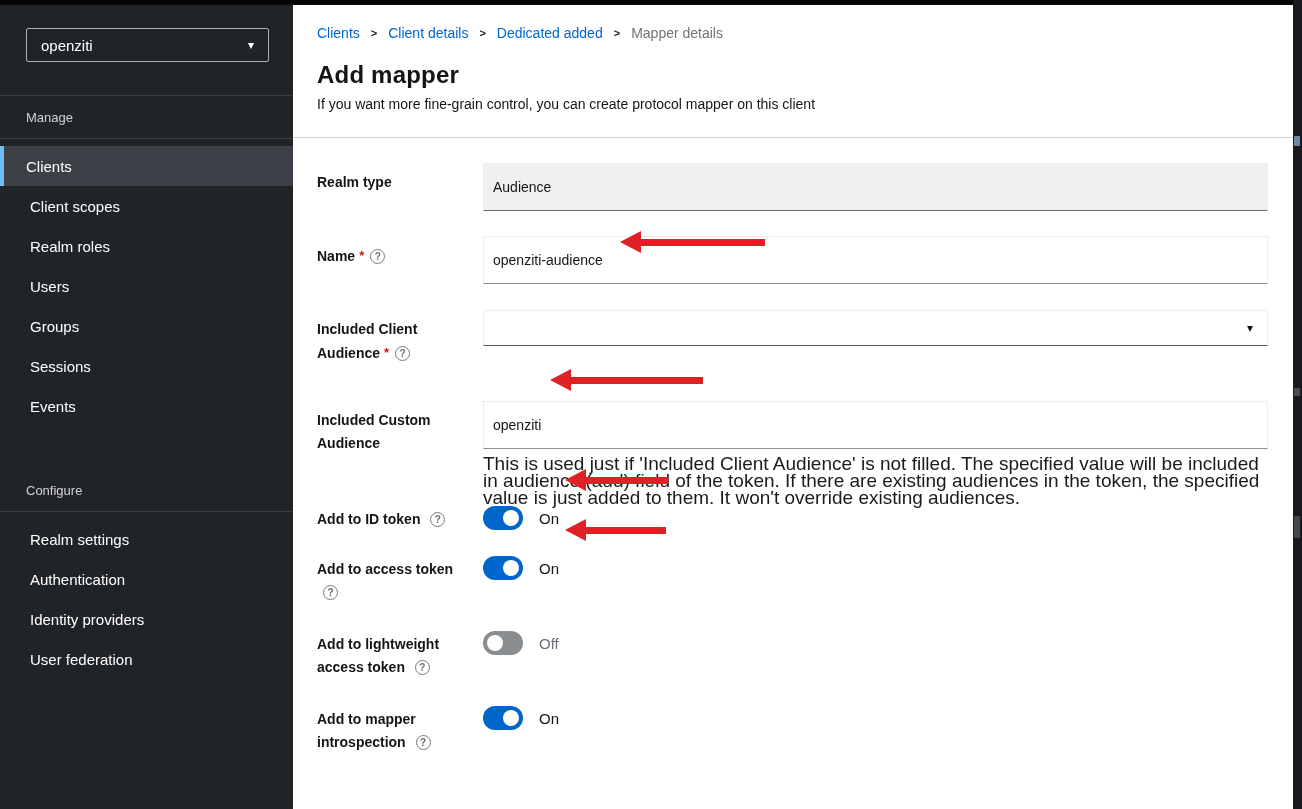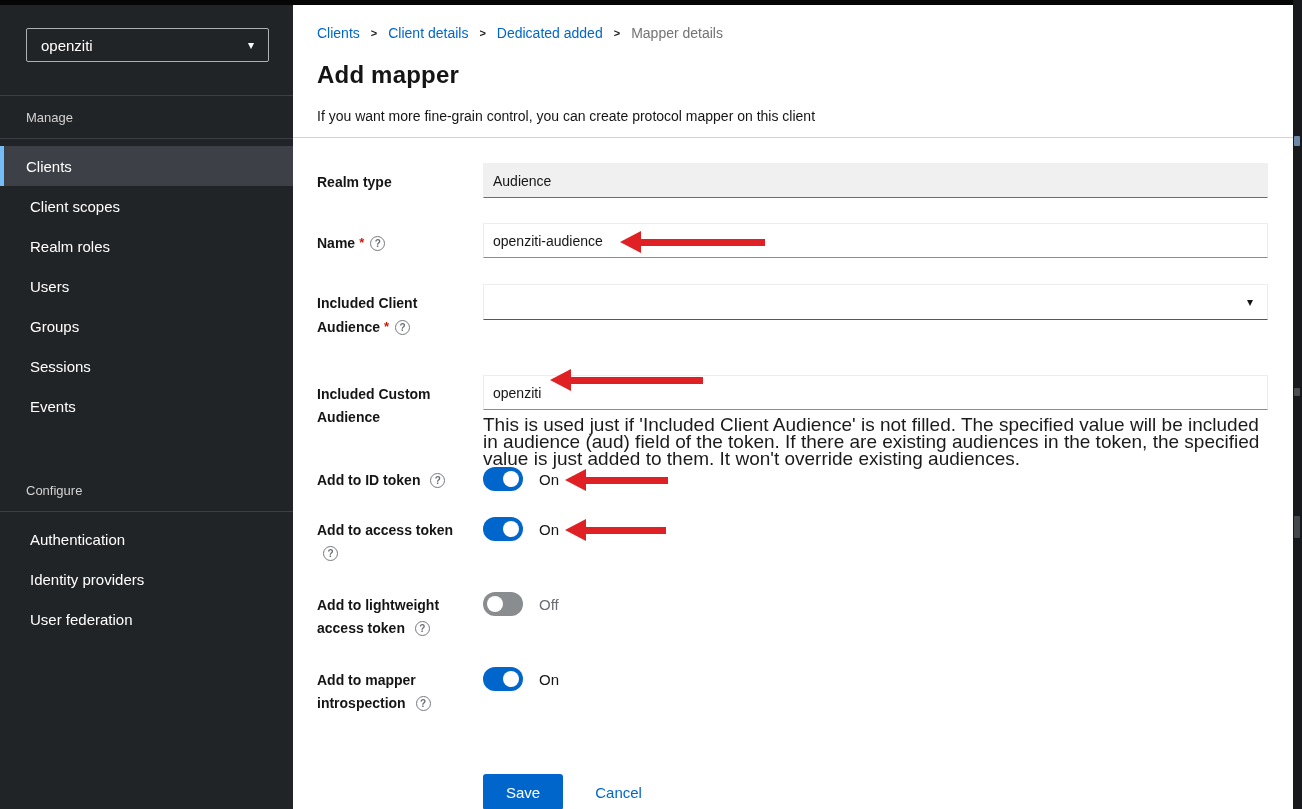--- a/index.html
+++ b/index.html
@@ -28,34 +28,34 @@
   .configure-gap { height:43px; }
 
   
   .main { position:absolute; left:293px; top:5px; width:1000px; height:804px; background:#fff; }
   .main-header { padding:20px 24px 0 24px; border-bottom:1px solid #d2d2d2; height:133px; }
   .breadcrumb { display:flex; align-items:center; font-size:14px; margin-top:0; }
   .crumb-link { color:#0066cc; text-decoration:none; cursor:pointer; }
   .crumb-current { color:#737373; }
   .crumb-sep { font-size:11px; font-weight:700; color:#1b1b1b; margin:0 11px; }
   .page-title { font-size:24px; font-weight:600; letter-spacing:0.2px; margin-top:20px; color:#151515; }
-  .page-subtitle { font-size:14px; margin-top:19px; color:#151515; }
+  .page-subtitle { font-size:14px; margin-top:7px; color:#151515; }
 
   
   .form { padding:25px 25px 0 24px; }
   .form-row { display:flex; align-items:flex-start; }
   .form-label { width:166px; flex:0 0 166px; padding-right:16px; font-size:14px; font-weight:700;
     line-height:23px; padding-top:8px; }
   .form-label.toggle-lbl { padding-top:2px; }
   .form-value { flex:1; min-width:0; }
   .required { color:#c9190b; font-size:13px; margin-left:4px; vertical-align:1px; }
   .help-icon { display:inline-block; width:15px; height:15px; border:1px solid #777a7e; border-radius:50%;
     font-size:10px; font-weight:700; color:#6a6e73; text-align:center; line-height:13px;
     margin-left:6px; vertical-align:1px; cursor:pointer; }
-  .text-input { width:100%; height:35px; background:#fff; border:1px solid #ededed;
+  .text-input { width:100%; height:48px; background:#fff; border:1px solid #ededed;
     border-bottom:1px solid #8a8d90; font-size:14px; color:#151515; padding:16px 9px;
     font-family:"Liberation Sans", sans-serif; }
   .text-input.disabled { background:#f0f0f0; border-color:#f0f0f0; border-bottom-color:#6a6e73; color:#151515; }
   .select-box { width:100%; height:36px; background:#fff; border:1px solid #ededed;
     border-bottom:1px solid #55565a; display:flex; align-items:center; justify-content:flex-end;
     padding:0 14px; cursor:pointer; }
   .select-box .caret { color:#151515; font-size:12px; }
   .helper-text { font-size:19px; line-height:17px; margin-top:6px; color:#1b1b1b; }
 
   .toggle-wrap { display:flex; align-items:center; }
@@ -104,20 +104,21 @@
       <li class="nav-item">Users</li>
       <li class="nav-item">Groups</li>
       <li class="nav-item">Sessions</li>
       <li class="nav-item">Events</li>
     </ul>
 
     <div class="configure-gap"></div>
     <div class="section-title">Configure</div>
     <div class="side-sep"></div>
     <ul class="nav-list">
+      <li class="nav-item">Realm settings</li>
       <li class="nav-item">Authentication</li>
       <li class="nav-item">Identity providers</li>
       <li class="nav-item">User federation</li>
     </ul>
   </nav>
 
   <main class="main">
     <header class="main-header">
       <div class="breadcrumb">
         <a class="crumb-link">Clients</a>

